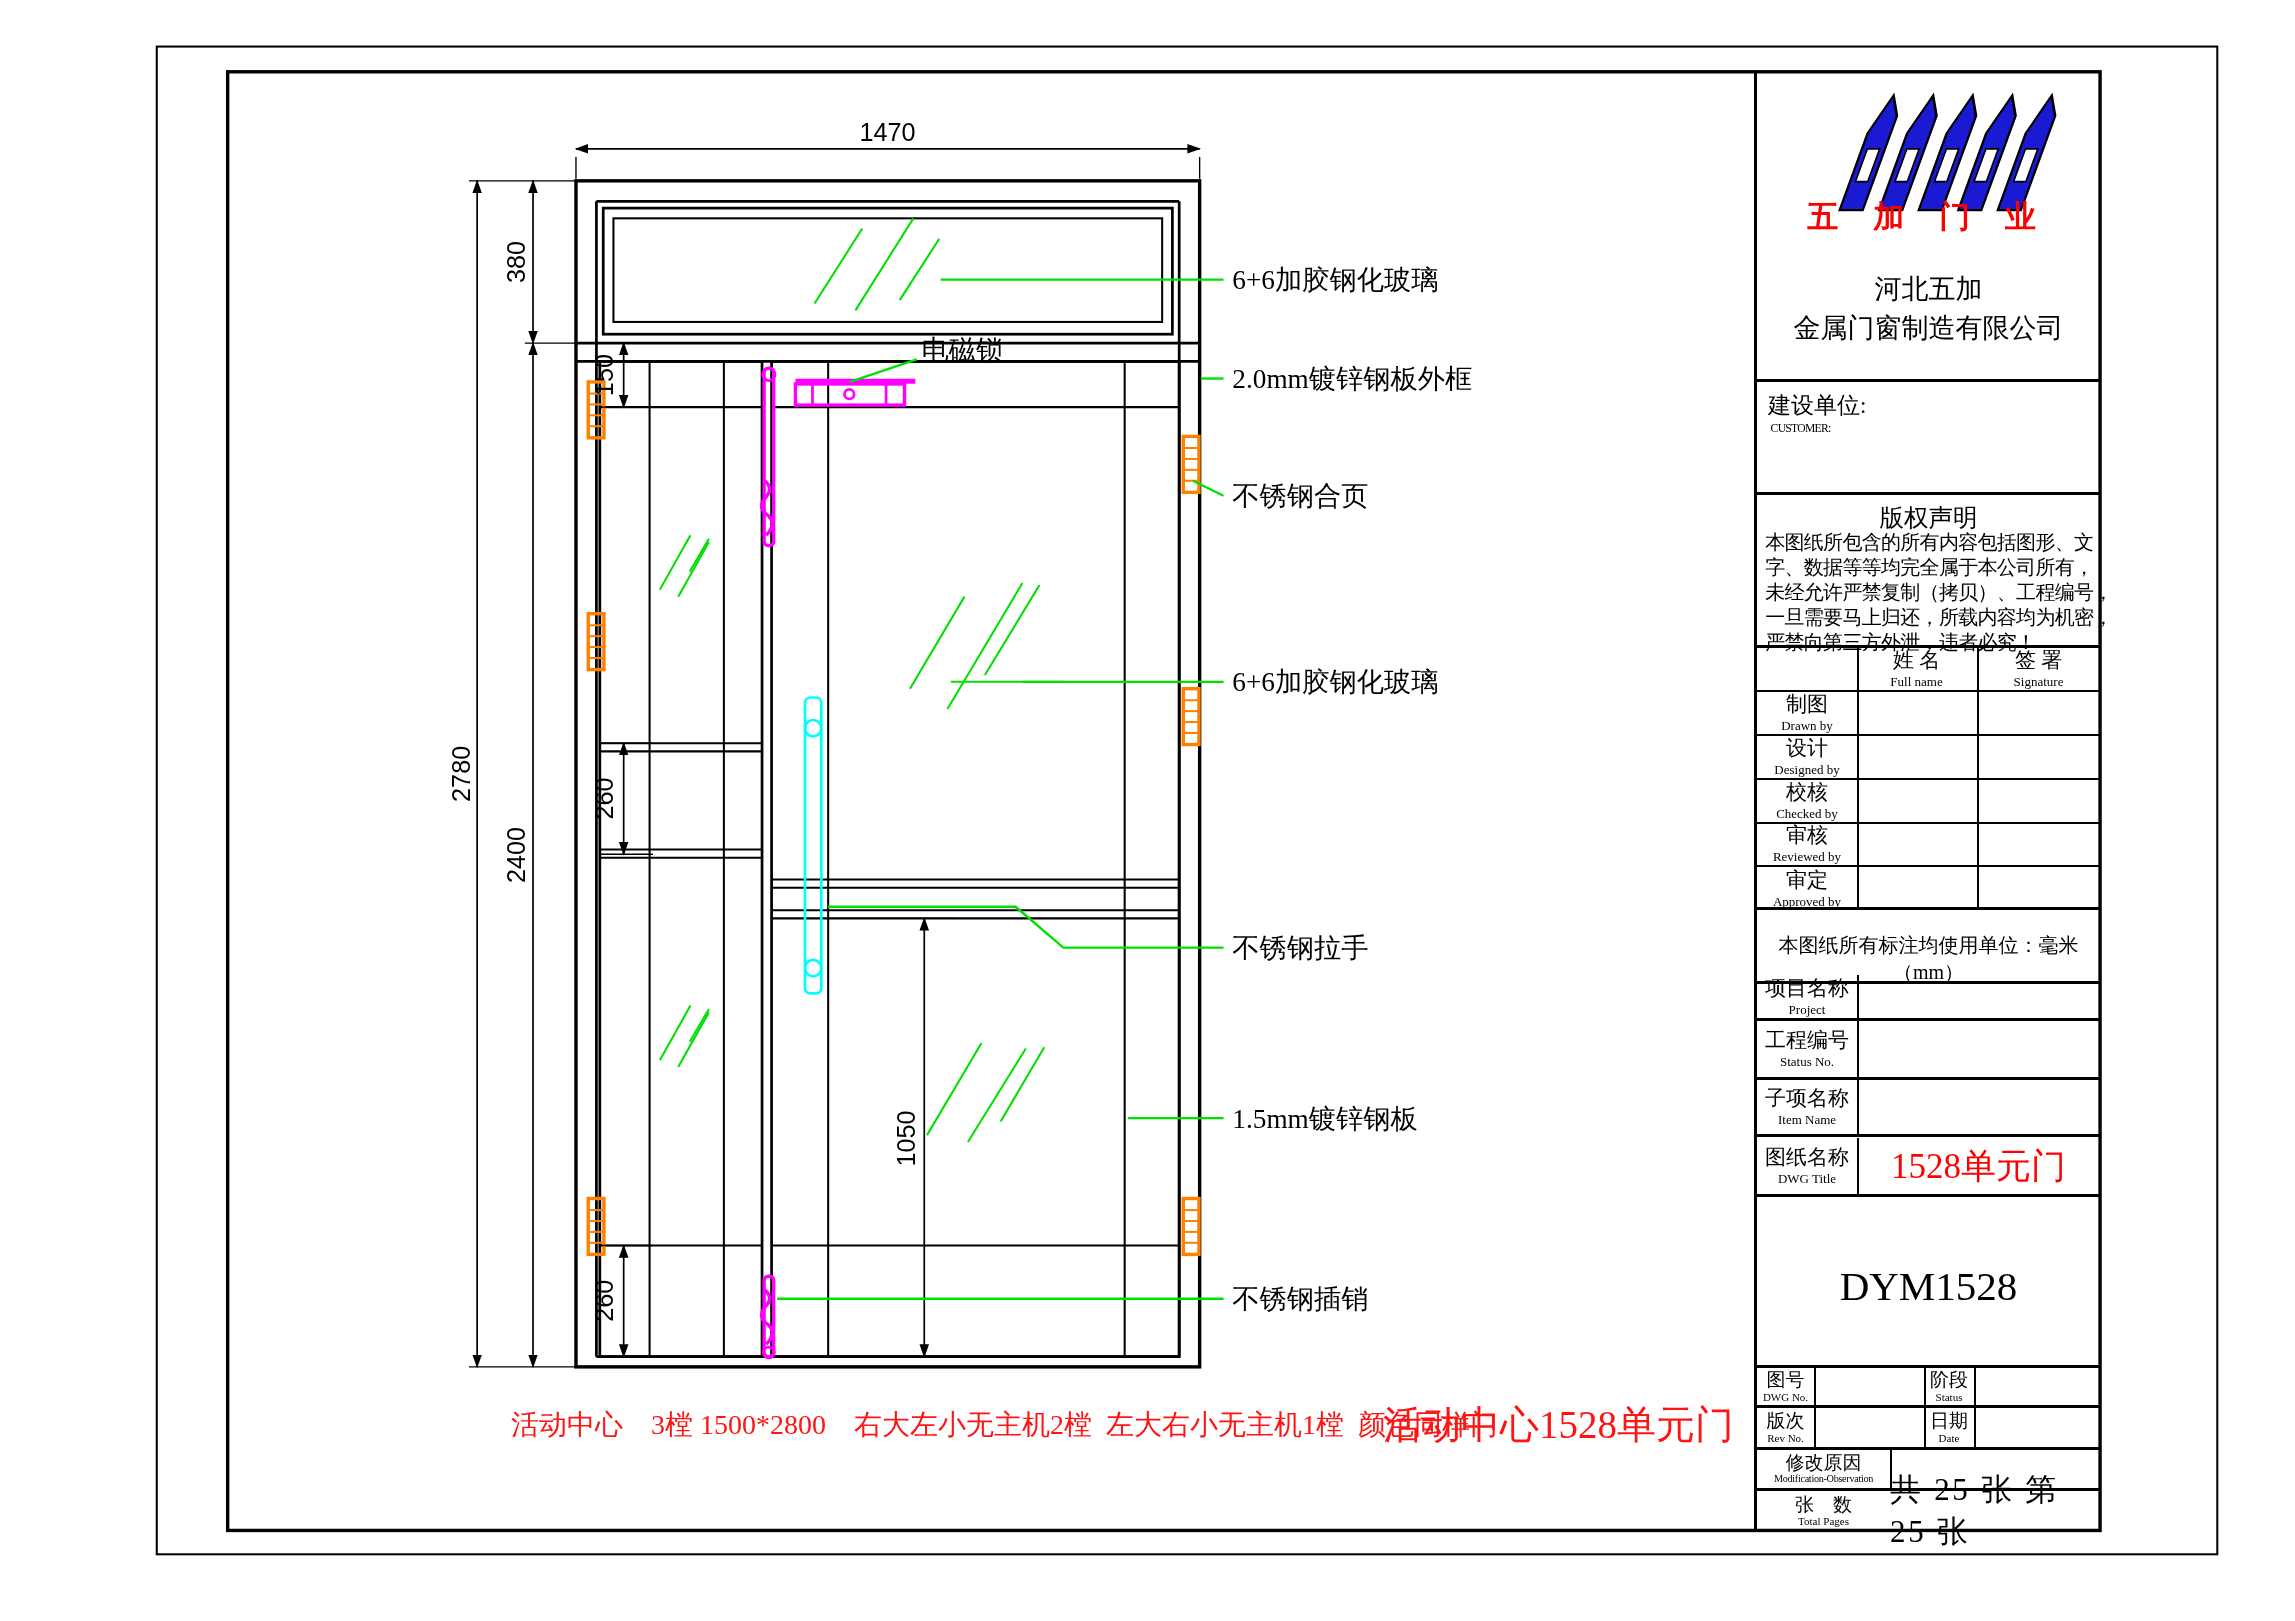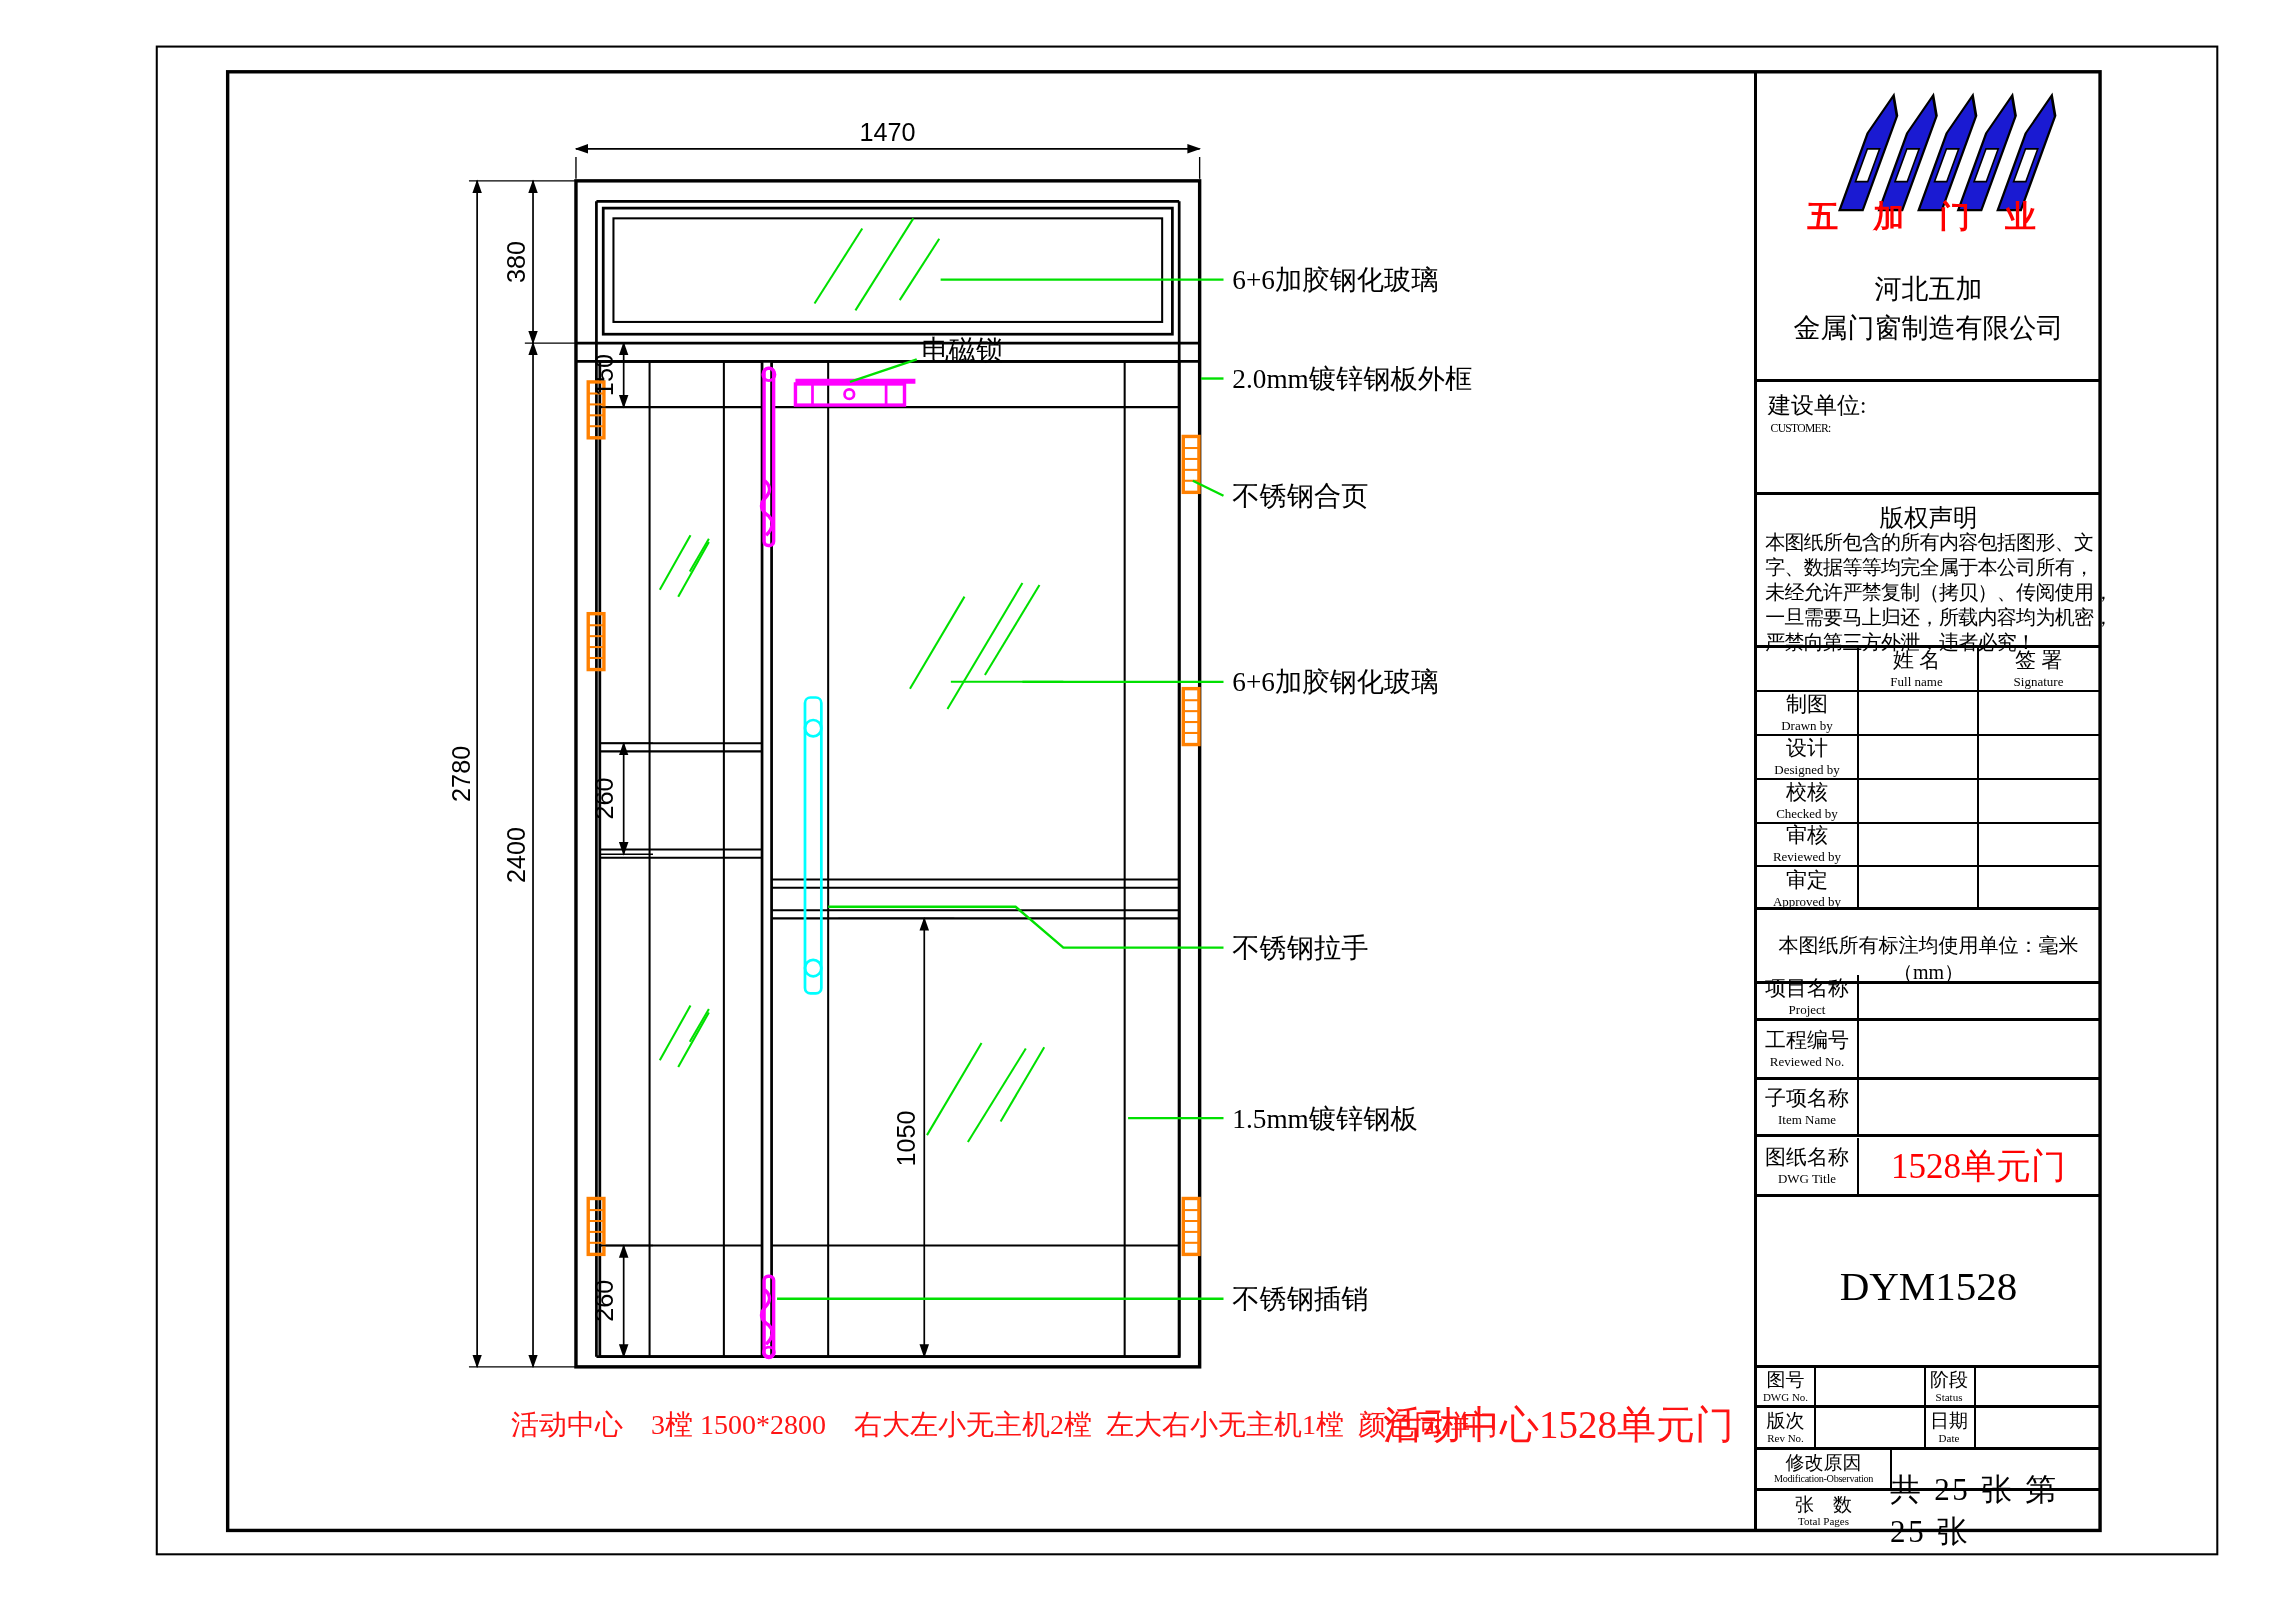--- a/index.html
+++ b/index.html
@@ -277,21 +277,21 @@
     <div class="sect" style="top:310px;height:113px;">
       <div class="cust-cn" style="position:absolute;left:11px;top:8.2px;">建设单位:</div>
       <div class="cust-en" style="position:absolute;left:13.6px;top:40px;">CUSTOMER:</div>
     </div>
 
     <div class="sect" style="top:423px;height:153px;">
       <div class="cp-title">版权声明</div>
       <div style="position:absolute;left:8.2px;top:35px;">
         <div class="cp-line">本图纸所包含的所有内容包括图形、文</div>
         <div class="cp-line">字、数据等等均完全属于本公司所有，</div>
-        <div class="cp-line">未经允许严禁复制（拷贝）、传阅使用，</div>
+        <div class="cp-line">未经允许严禁复制（拷贝）、工程编号，</div>
         <div class="cp-line">一旦需要马上归还，所载内容均为机密，</div>
         <div class="cp-line">严禁向第三方外泄，违者必究！</div>
       </div>
     </div>
 
     <div class="sect" style="top:576px;height:262px;">
       <div class="cellv" style="left:100px;"></div>
       <div class="cellv" style="left:220px;"></div>
 
       <div class="row" style="top:0;height:44px;">
@@ -345,21 +345,21 @@
       <div class="lblcell" style="left:0;width:100px;">
         <div class="cn">项目名称</div>
         <div class="en">Project</div>
       </div>
       <div class="lblcell" style="left:100px;width:243px;"></div>
     </div>
     <div class="sect" style="top:949px;height:59px;">
       <div class="cellv" style="left:100px;"></div>
       <div class="lblcell" style="left:0;width:100px;">
         <div class="cn">工程编号</div>
-        <div class="en">Reviewed No.</div>
+        <div class="en">Status No.</div>
       </div>
       <div class="lblcell" style="left:100px;width:243px;"></div>
     </div>
     <div class="sect" style="top:1008px;height:57px;">
       <div class="cellv" style="left:100px;"></div>
       <div class="lblcell" style="left:0;width:100px;">
         <div class="cn">子项名称</div>
         <div class="en">Item Name</div>
       </div>
       <div class="lblcell" style="left:100px;width:243px;"></div>

